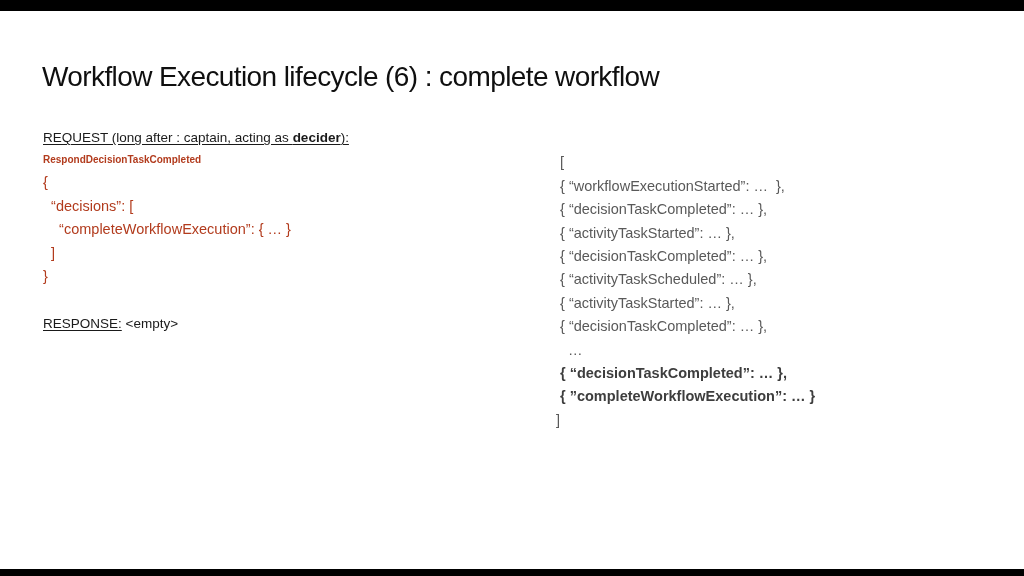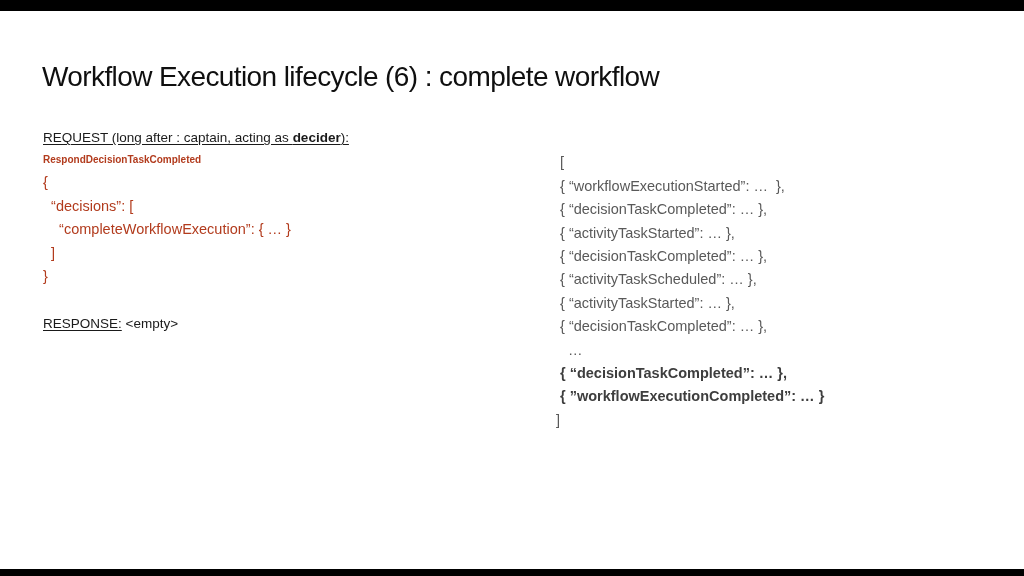--- a/index.html
+++ b/index.html
@@ -81,17 +81,17 @@
   <div class="line"> [</div>
   <div class="line"> { “workflowExecutionStarted”: …  },</div>
   <div class="line"> { “decisionTaskCompleted”: … },</div>
   <div class="line"> { “activityTaskStarted”: … },</div>
   <div class="line"> { “decisionTaskCompleted”: … },</div>
   <div class="line"> { “activityTaskScheduled”: … },</div>
   <div class="line"> { “activityTaskStarted”: … },</div>
   <div class="line"> { “decisionTaskCompleted”: … },</div>
   <div class="line">   …</div>
   <div class="line bold"> { “decisionTaskCompleted”: … },</div>
-  <div class="line bold"> { ”workflowExecutionCompleted”: … }</div>
+  <div class="line bold"> { ”completeWorkflowExecution”: … }</div>
   <div class="line">]</div>
 </section>
 
 <div class="bar bottom"></div>
 
 </body></html>

